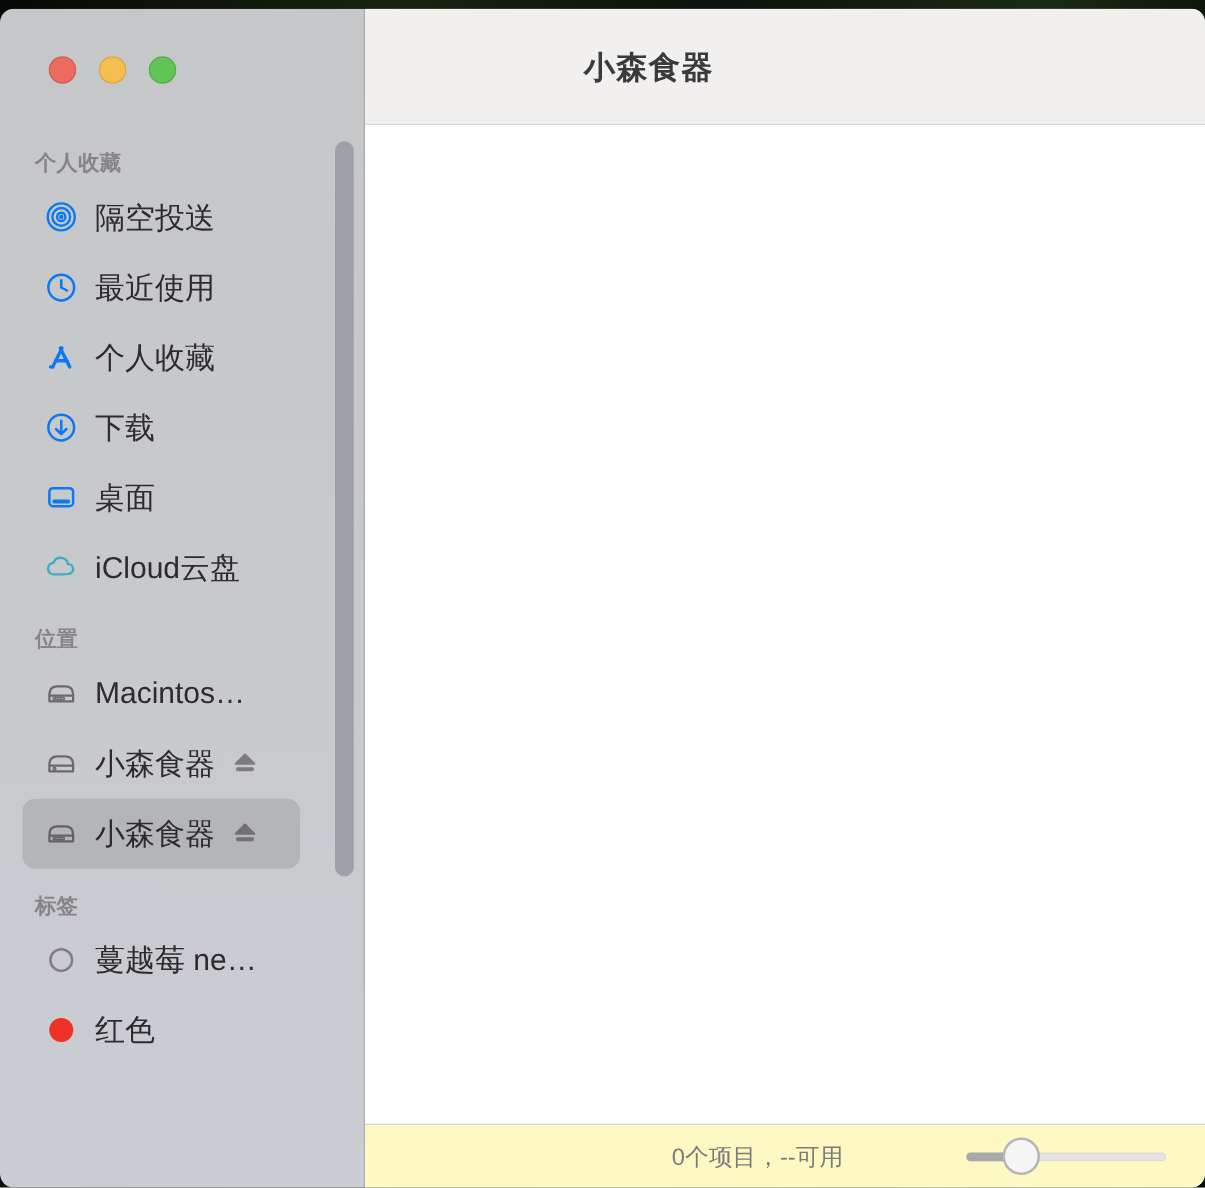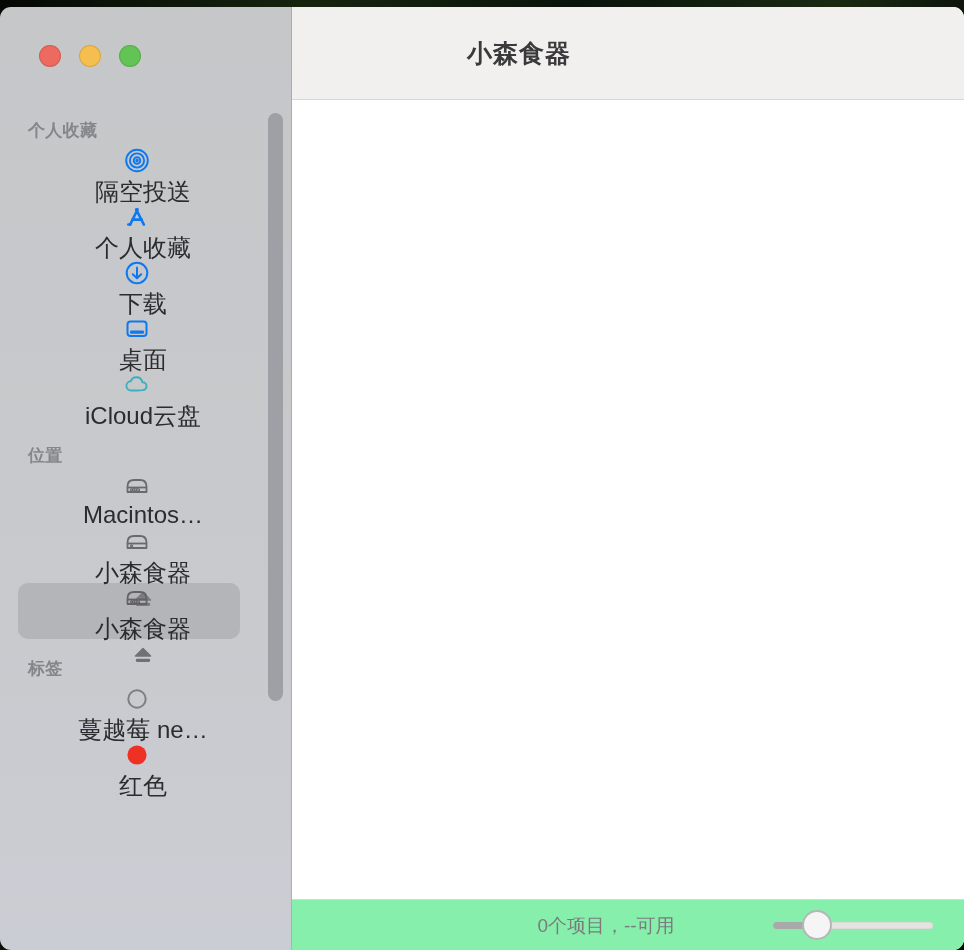--- a/index.html
+++ b/index.html
@@ -27,21 +27,21 @@
 
   .side-list { position: absolute; top: 107px; left: 0; right: 0; }
   .section-header {
     height: 28px; margin: 13px 12px 4px 28px;
     display: flex; align-items: flex-end;
     font-size: 17px; font-weight: 700; color: #85858a; letter-spacing: 0.3px;
   }
   .section-header:first-child { margin-top: 0; }
   .row {
     height: 56px; margin-left: 18px; width: 222px; border-radius: 10px;
-    display: flex; align-items: center; padding-left: 16px; flex-direction: column;
+    display: flex; align-items: center; padding-left: 16px;
   }
   .row.selected { background: #b4b5b8; }
   .row .icon { width: 30px; height: 30px; flex: 0 0 30px; display: flex; align-items: center; justify-content: center; }
   .row .label { margin-left: 12px; font-size: 24px; color: #2c2c2e; white-space: nowrap; }
   .eject-btn { margin-left: 12px; width: 24px; height: 24px; display: flex; align-items: center; justify-content: center; }
 
   .side-scrollbar {
     position: absolute; left: 268px; top: 106px; width: 15px; height: 588px;
     border-radius: 8px; background: #9da0a4;
   }
@@ -59,21 +59,21 @@
     position: absolute; left: 175px; top: 0; height: 93px;
     display: flex; align-items: center;
     font-size: 25px; font-weight: 700; color: #3a3a3c; letter-spacing: 1px;
   }
   .overflow-btn { position: absolute; left: 538px; top: 39px; width: 32px; height: 24px; }
   .search-btn   { position: absolute; left: 599px; top: 34px; width: 34px; height: 36px; }
 
   .main-area { flex: 1; background: #ffffff; }
 
   .statusbar {
-    height: 51px; flex: 0 0 51px; background: #86efac;
+    height: 51px; flex: 0 0 51px; background: #fef9c3;
     border-top: 1px solid #d8d7d6; position: relative; padding-left: 24px;
   }
   .status-text {
     position: absolute; left: 0; right: 44px; top: 0; height: 51px;
     display: flex; align-items: center; justify-content: center;
     font-size: 19px; color: #7b7b7c;
   }
   .zoom-slider { position: absolute; left: 481px; top: 0; width: 160px; height: 51px; }
   .slider-track {
     position: absolute; left: 0; top: 22px; width: 160px; height: 7px;
@@ -111,20 +111,29 @@
           <svg width="28" height="28" viewBox="0 0 28 28" fill="none" stroke="#0c79f2" stroke-width="1.9">
             <circle cx="14" cy="13.5" r="3.3"></circle>
             <circle cx="14" cy="13.5" r="7.1"></circle>
             <circle cx="14" cy="13.5" r="10.8"></circle>
             <circle cx="14" cy="13.5" r="0.8" fill="#0c79f2"></circle>
           </svg>
         </span>
         <span class="label">隔空投送</span>
       </div>
 
+      <div class="row">
+        <span class="icon">
+          <svg width="28" height="28" viewBox="0 0 28 28" fill="none" stroke="#0c79f2" stroke-width="2">
+            <circle cx="14" cy="14" r="10.3"></circle>
+            <path d="M14 8.2 V14 L18.6 16.4" stroke-linecap="round" stroke-linejoin="round"></path>
+          </svg>
+        </span>
+        <span class="label">最近使用</span>
+      </div>
 
       <div class="row">
         <span class="icon">
           <svg width="28" height="28" viewBox="0 0 28 28" fill="none" stroke="#0c79f2" stroke-width="2.7" stroke-linecap="round" stroke-linejoin="round">
             <path d="M7.2 21.5 L14.6 6.5"></path>
             <path d="M13.2 6.5 L20.8 21.5"></path>
             <path d="M9.6 16.6 L18.6 16.6"></path>
             <path d="M5.4 21.5 L7.2 21.5"></path>
           </svg>
         </span>

